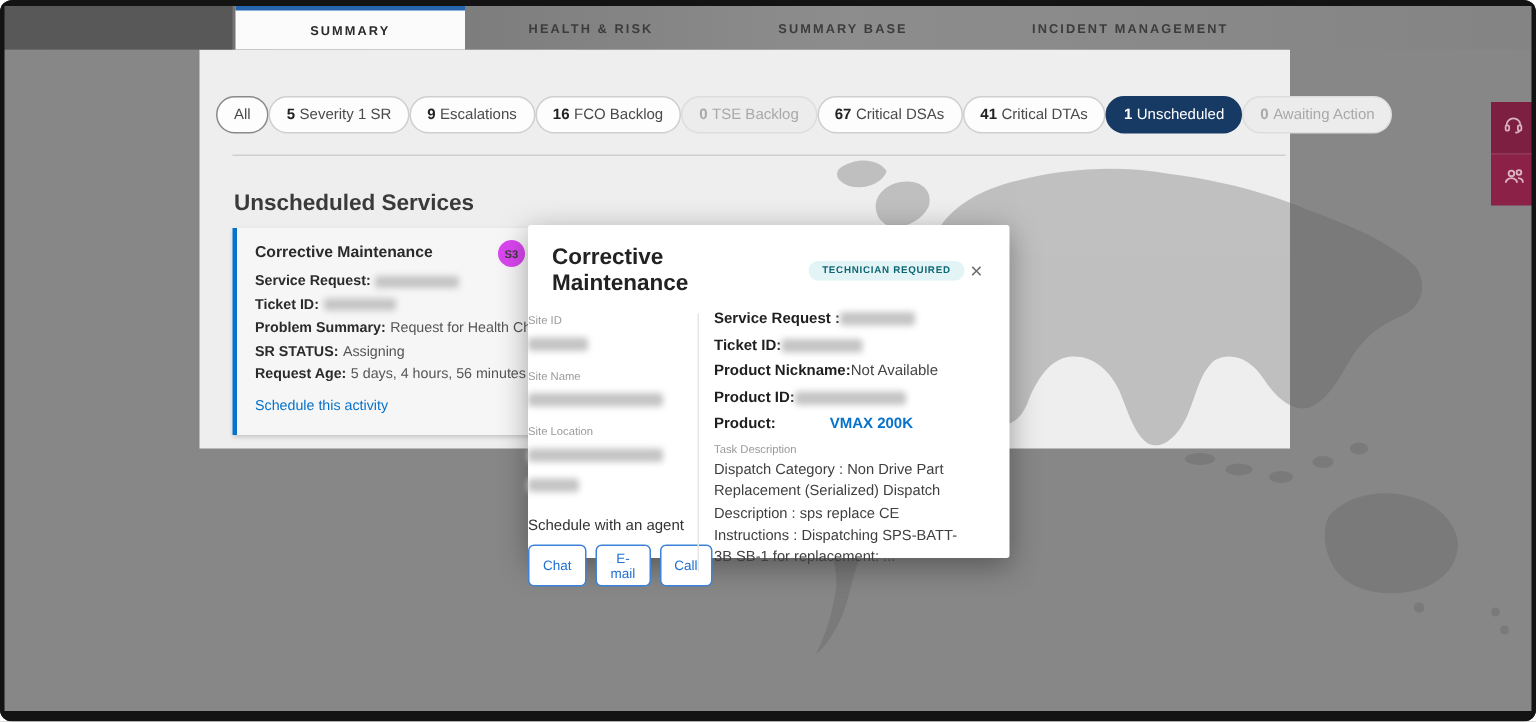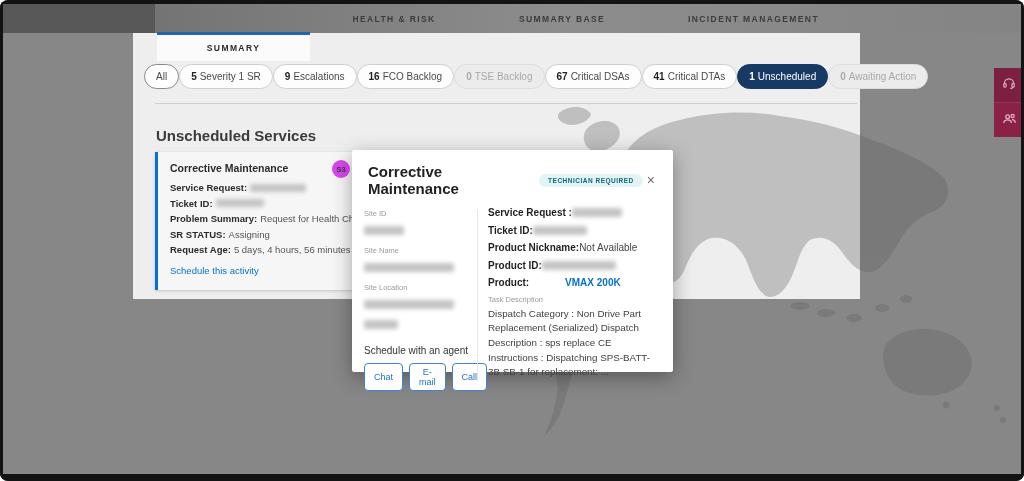--- a/index.html
+++ b/index.html
@@ -14,21 +14,21 @@
   
   .light-panel{position:absolute;left:133px;top:33px;width:727px;height:266px;background:#eeeeee;z-index:1;}
 
   
   .map{position:absolute;left:0;top:0;width:1024px;height:481px;z-index:2;pointer-events:none;}
 
   
   .header-bar{position:absolute;left:0;top:4px;width:1024px;height:29px;background:linear-gradient(90deg,#6a6a6a,#8d8d8d 55%,#848484);z-index:10;}
   .header-left-block{position:absolute;left:0;top:0;width:155px;height:29px;background:#585858;}
   .tab{position:absolute;top:0;height:29px;display:flex;align-items:center;justify-content:center;font-size:8.5px;font-weight:700;letter-spacing:1.4px;color:#3c3c3c;cursor:pointer;}
-  .tab.active{background:#fbfbfb;color:#2b2b2b;border-top:3px solid #2565ae;height:26px;margin-top:28px;}
+  .tab.active{background:#fbfbfb;color:#2b2b2b;border-top:3px solid #2565ae;height:26px;}
   .tab.t1{left:157px;width:153px;}
   .tab.t2{left:310px;width:168px;}
   .tab.t3{left:478px;width:168px;}
   .tab.t4{left:646px;width:215px;}
 
   
   .pills{position:absolute;left:144px;top:64px;display:flex;gap:0;z-index:12;}
   .pill{display:flex;align-items:center;height:23px;padding:0 11px;background:#fdfdfd;border:1px solid #cfcfcf;border-radius:13px;font-size:10px;color:#4a4a4a;cursor:pointer;white-space:nowrap;}
   .pill b{font-weight:700;color:#222;margin-right:3px;}
   .pill b:empty{margin-right:0;}
@@ -50,21 +50,21 @@
   .card-row b{color:#2b2b2b;font-weight:700;margin-right:3px;}
   .blur{display:inline-block;background:#c4c4c4;border-radius:2px;filter:blur(2px);vertical-align:middle;}
   .card-link{font-size:9.5px;color:#0672cb;cursor:pointer;margin-top:2px;display:inline-block;}
 
   
   .modal{position:absolute;left:352px;top:150px;width:321px;height:222px;background:#ffffff;border-radius:2px;box-shadow:0 5px 20px rgba(0,0,0,.35);z-index:20;box-sizing:border-box;}
   .modal-header{display:flex;align-items:center;padding:13px 14px 6px 16px;}
   .modal-title{font-size:15px;font-weight:700;color:#222;}
   .tech-badge{margin-left:22px;background:#e2f4f6;color:#0e6775;font-size:6.5px;font-weight:700;letter-spacing:.5px;padding:3px 9px;border-radius:9px;white-space:nowrap;}
   .modal-close{margin-left:auto;font-size:14px;color:#6d6d6d;cursor:pointer;line-height:1;padding:2px 4px;}
-  .modal-body{display:flex;padding:4px 14px 0 12px;}
+  .modal-body{display:flex;padding:4px 14px 0 0;}
   .mcol-left{width:113px;flex:none;}
   .mcol-divider{width:1px;background:#e6e6e6;margin:2px 10px 10px 0;flex:none;}
   .mcol-right{flex:1;min-width:0;}
   .mlabel{font-size:7.5px;color:#9a9a9a;margin:7px 0 3px;}
   .agent-text{font-size:10px;color:#333;margin:14px 0 7px;}
   .agent-buttons{display:flex;gap:6px;}
   .agent-btn{background:#fff;border:1px solid #3c82d8;color:#1d6fd1;font-size:9px;border-radius:4px;padding:3px 9px;cursor:pointer;font-family:inherit;}
   .mrow{font-size:10px;color:#444;margin-bottom:6.5px;display:flex;align-items:center;white-space:nowrap;}
   .mrow b{color:#1f1f1f;font-weight:700;margin-right:0;}
   .mrow .link{color:#0672cb;font-weight:600;cursor:pointer;margin-left:36px;}

